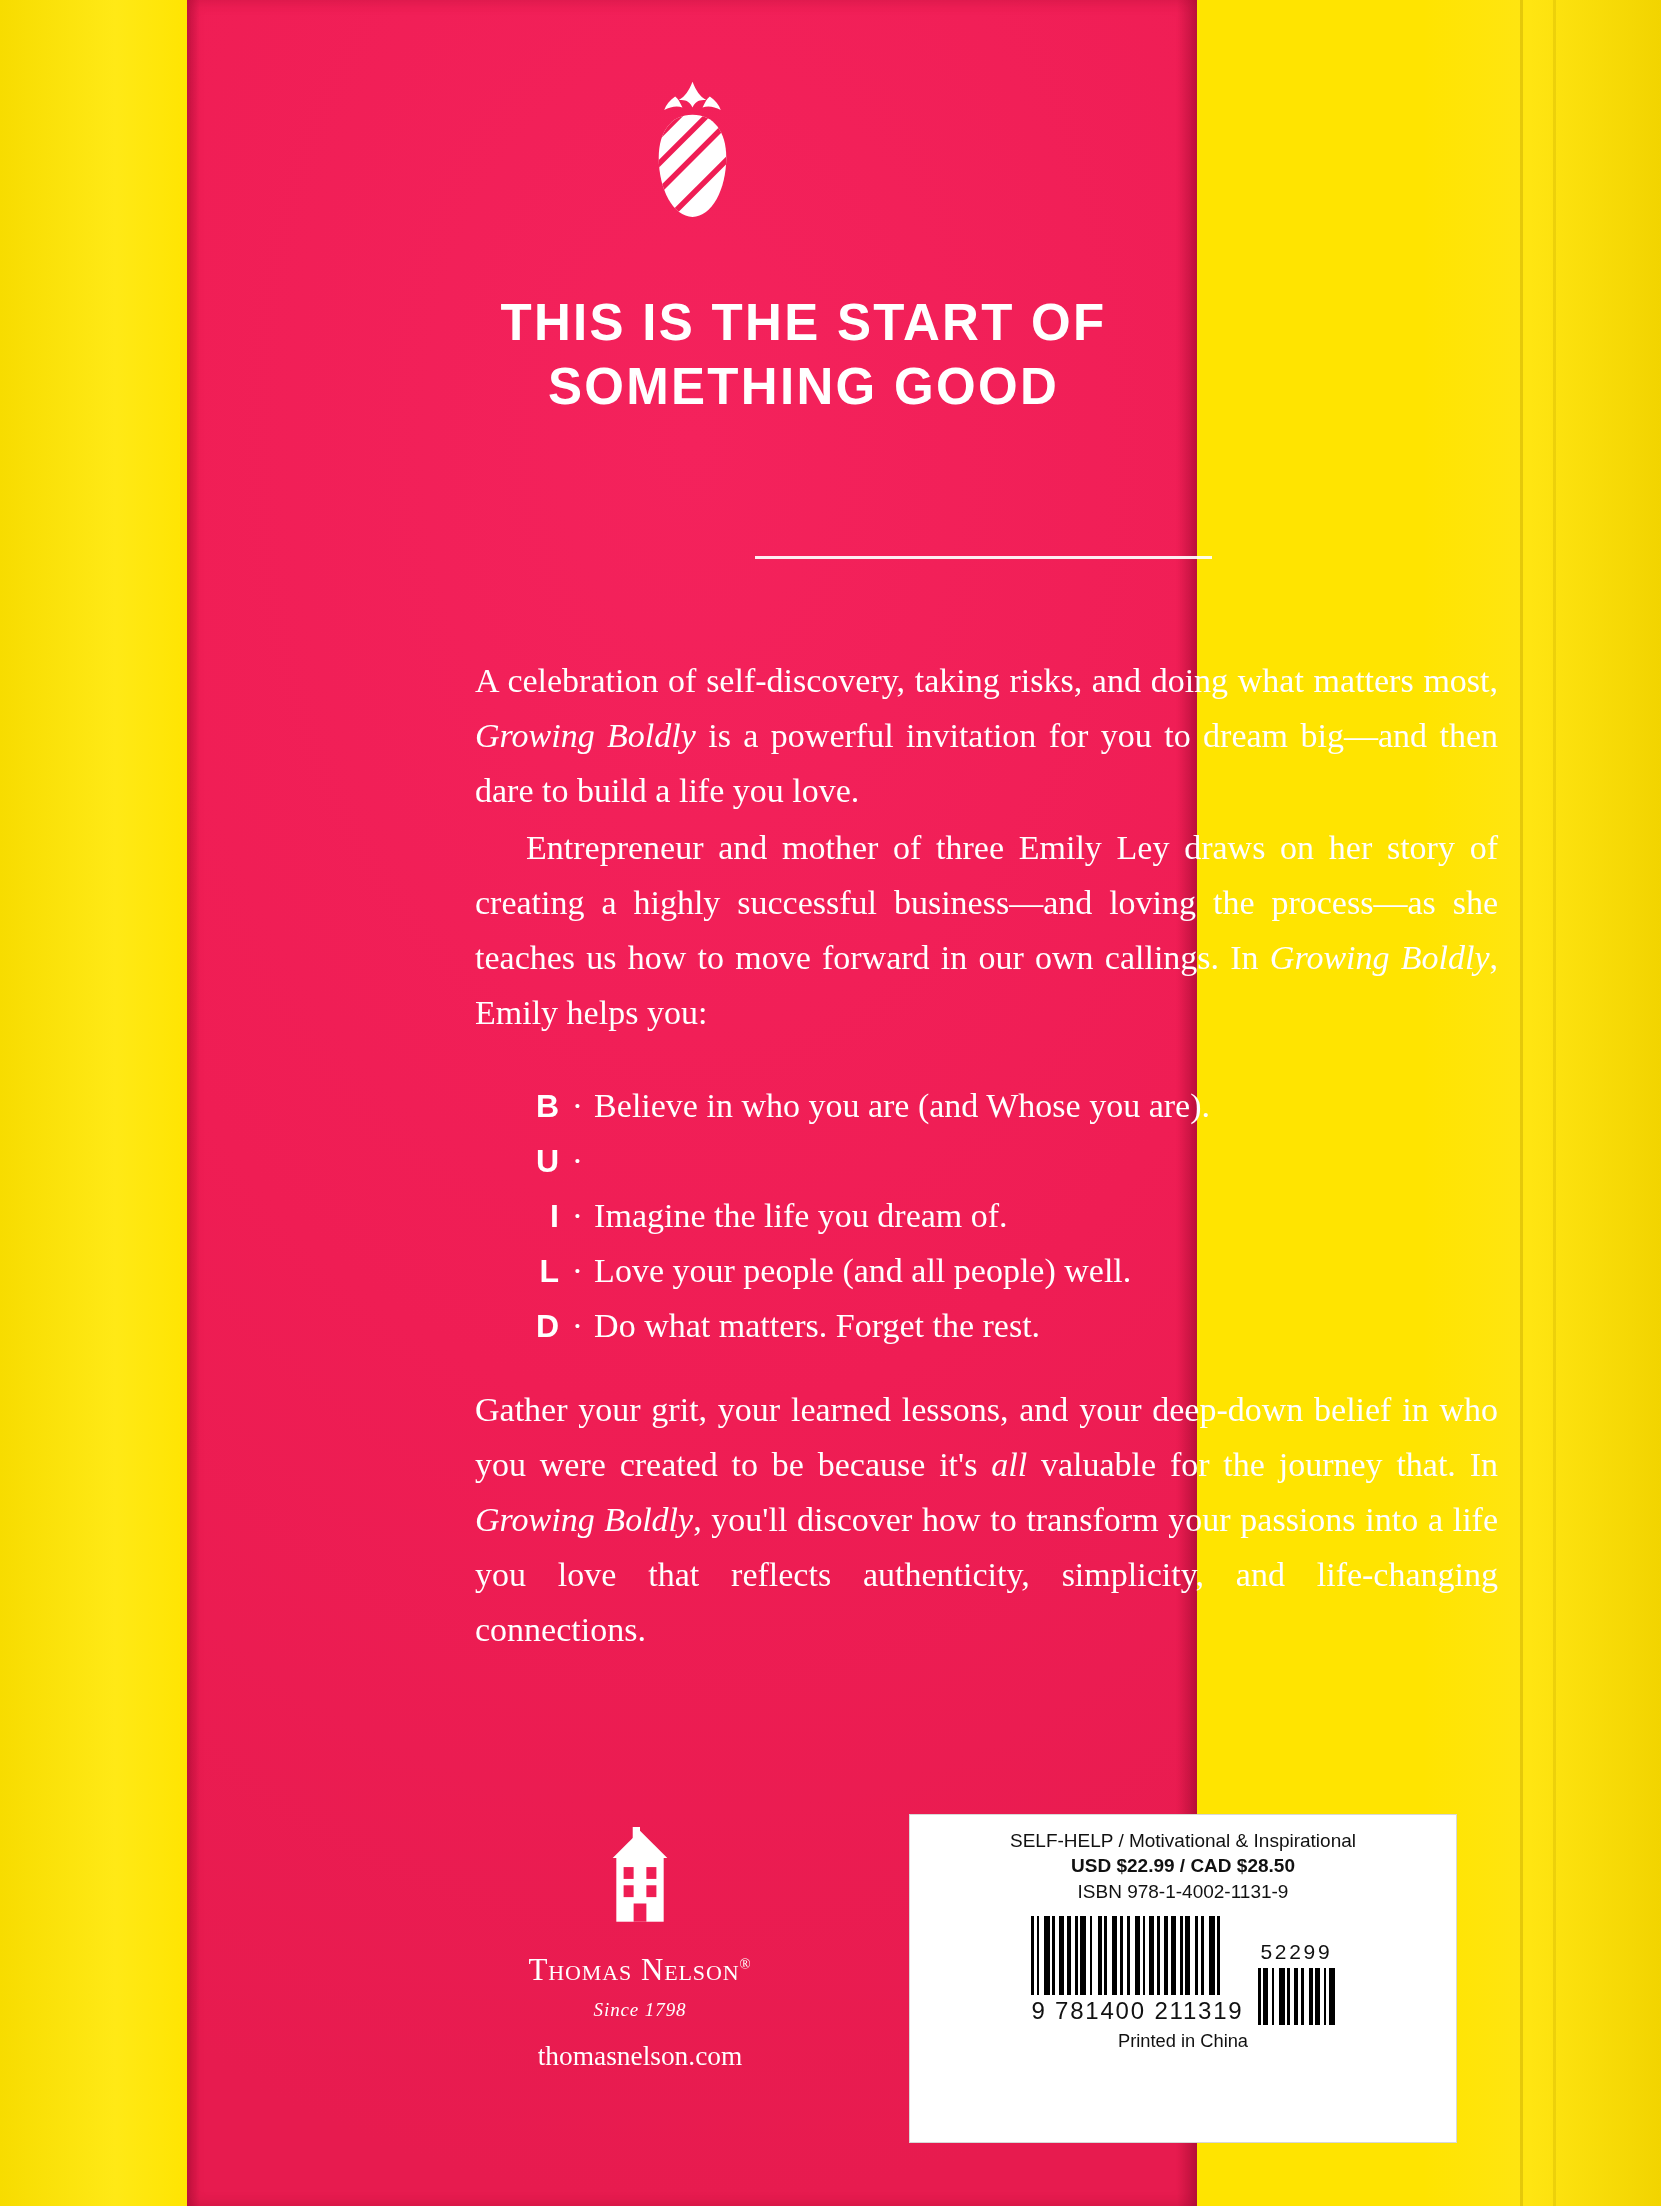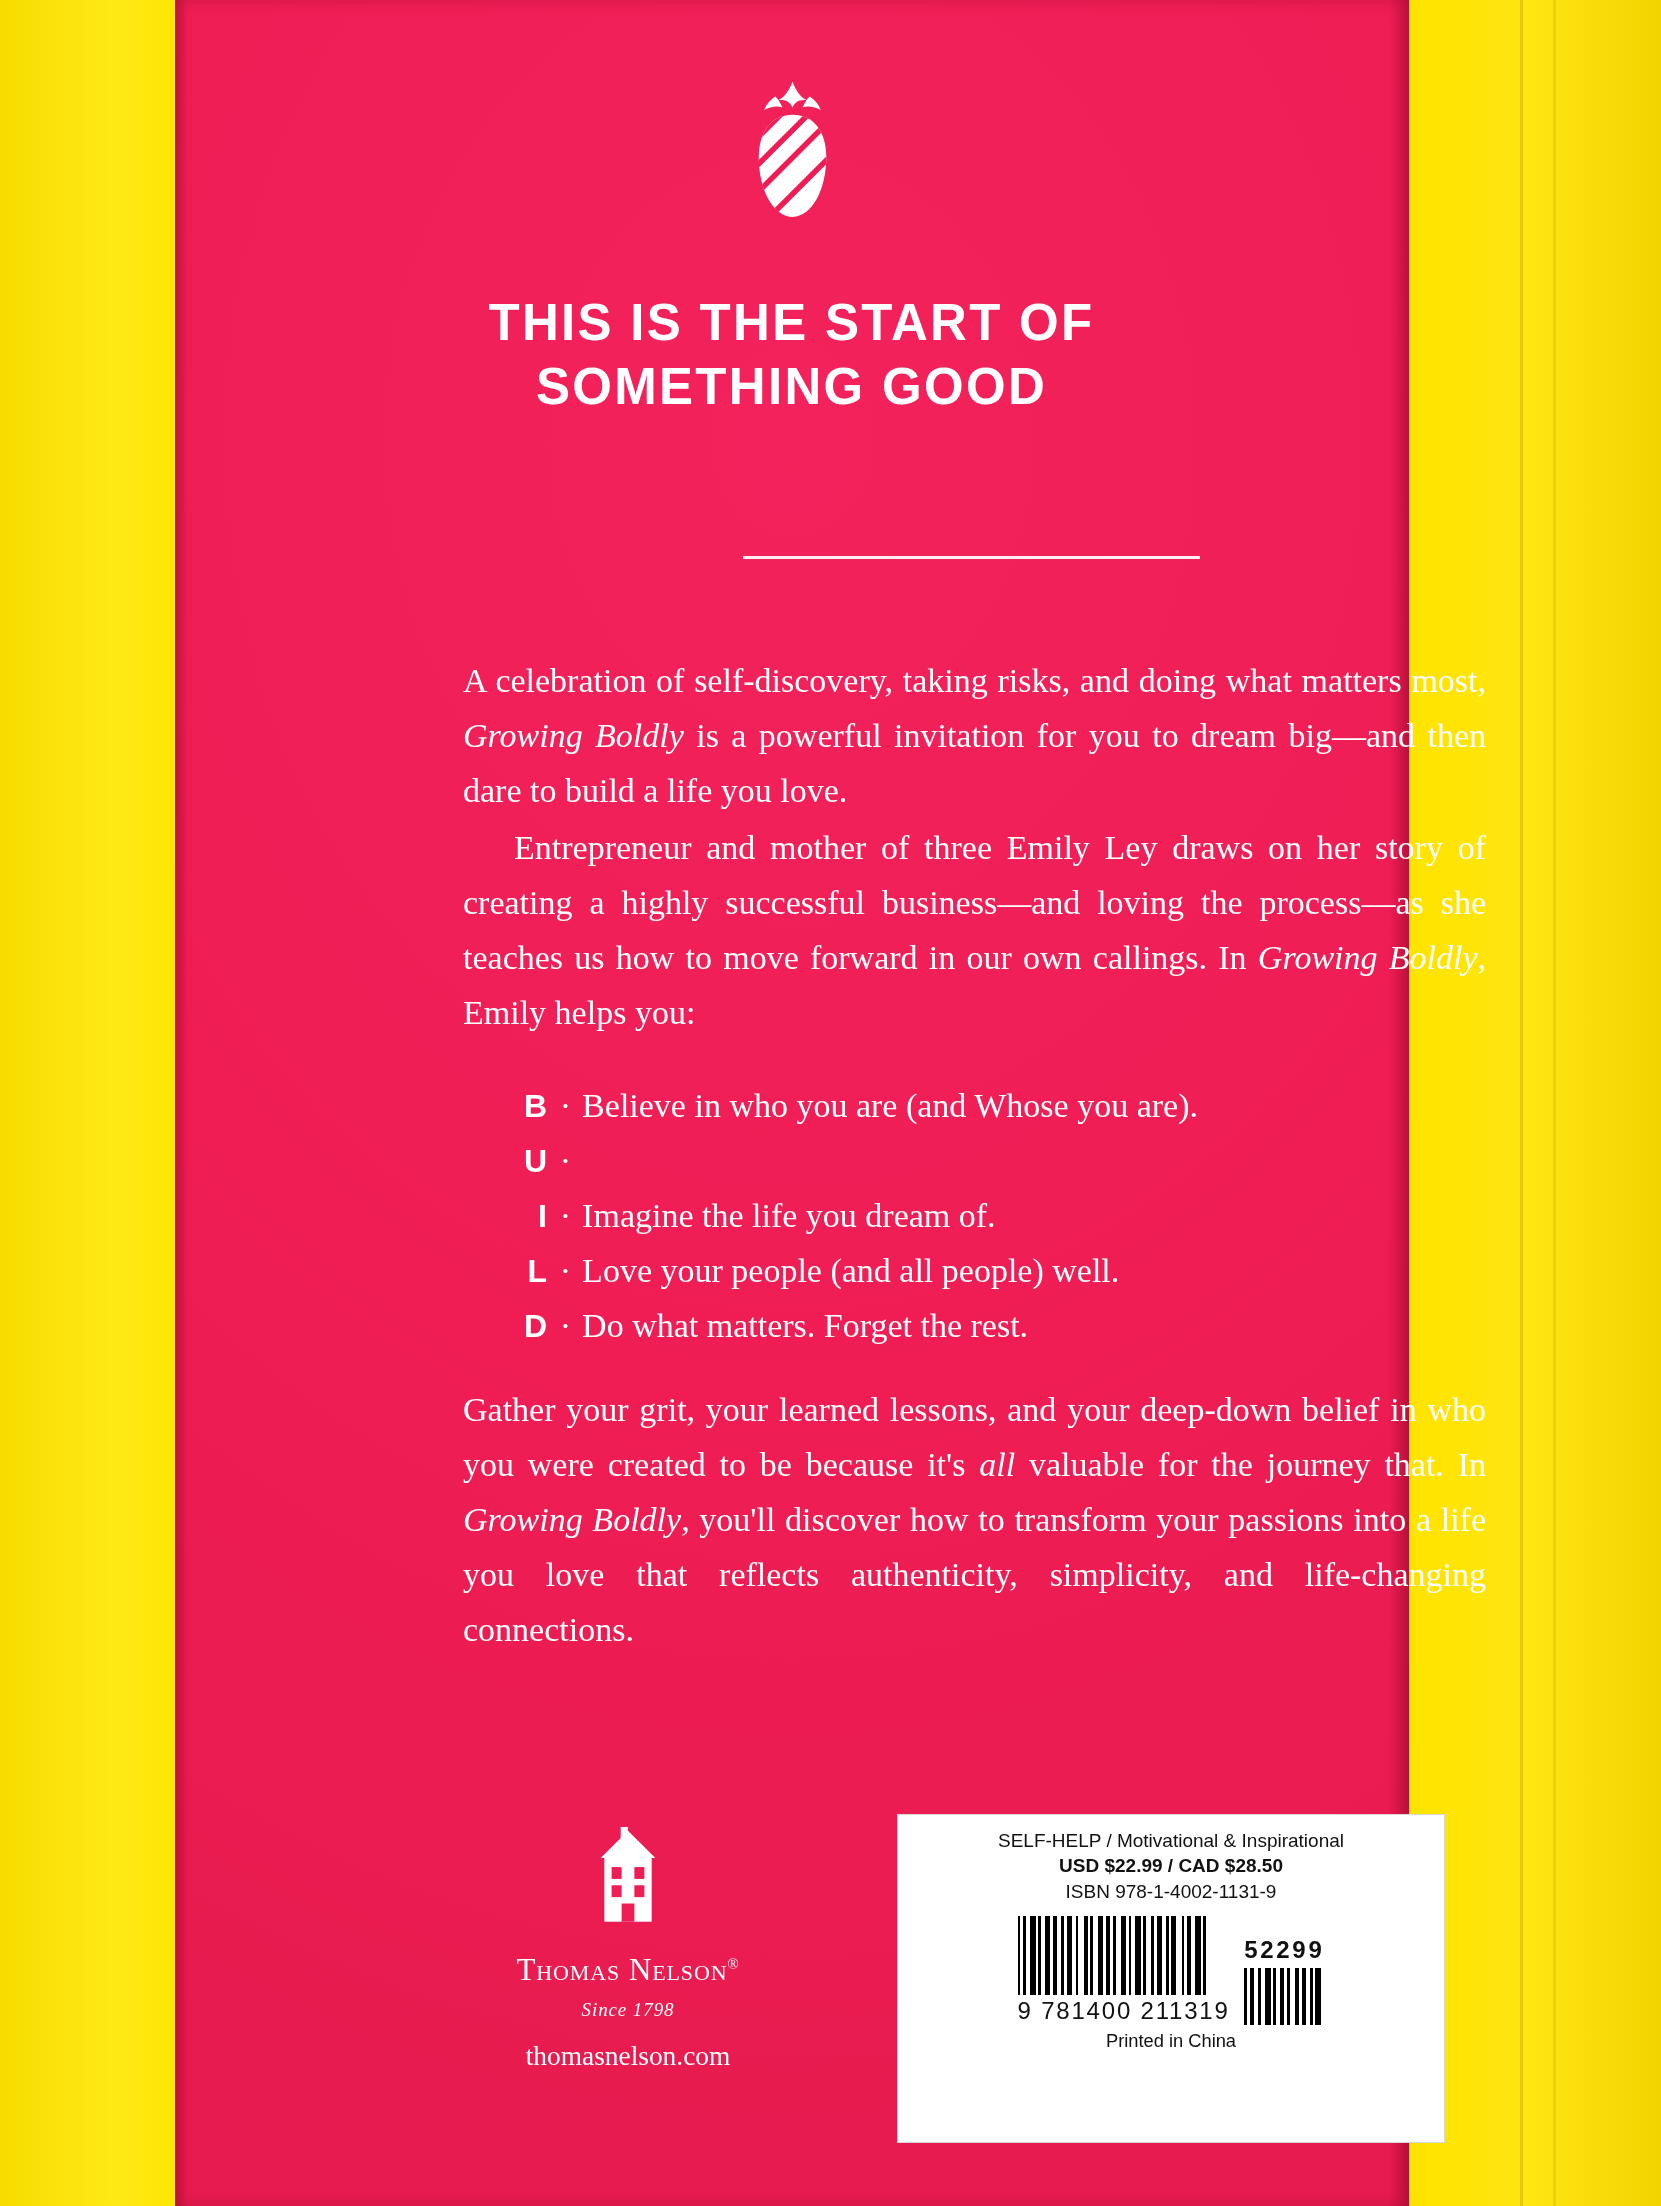--- a/index.html
+++ b/index.html
@@ -37,23 +37,23 @@
     top: 0; height: 100%;
     width: 2.7px;
     background: rgba(180,150,0,.35);
   }
   .crease-a { left: 1520px; }
   .crease-b { left: 1553px; background: rgba(180,150,0,.22); }
 
   
   #back-panel {
     position: absolute;
-    left: 175px;
+    left: 187px;
     top: 0;
-    width: 1234px;
+    width: 1010px;
     height: 2207px;
     background:
       radial-gradient(120% 80% at 50% 20%, #f4225c 0%, #ef1d54 55%, #e71b4f 100%);
     box-shadow: inset -5.5px 0 16.4px rgba(130,0,35,.18), inset 5.5px 0 12.8px rgba(130,0,35,.12);
   }
   .panel-edge-left {
     position: absolute; left: 0; top: 0; width: 12.8px; height: 100%;
     background: linear-gradient(90deg, rgba(120,0,30,.30), rgba(120,0,30,0));
   }
   .panel-edge-right {
@@ -245,23 +245,22 @@
   }
   .bc .digits {
     font-family: "Liberation Sans", sans-serif;
     font-size: 24px;
     letter-spacing: 1.8px;
     margin-top: 1.8px;
     white-space: nowrap;
   }
   .bc .digits.top {
     margin: 0 0 3.7px 0;
-    font-size: 24px;
+    font-size: 21px;
     letter-spacing: 2.7px;
-    font-weight: bold;
   }
   #barcode-block .printed {
     font-size: 18.3px;
     margin-top: 5.5px;
   }
 </style>
 </head>
 <body>
 
 <div id="book-cover">

